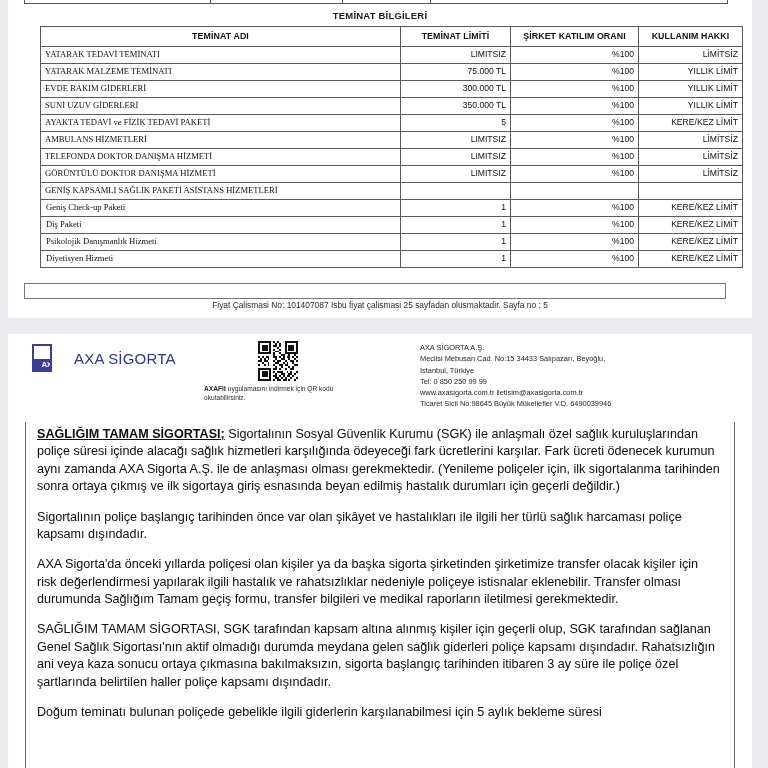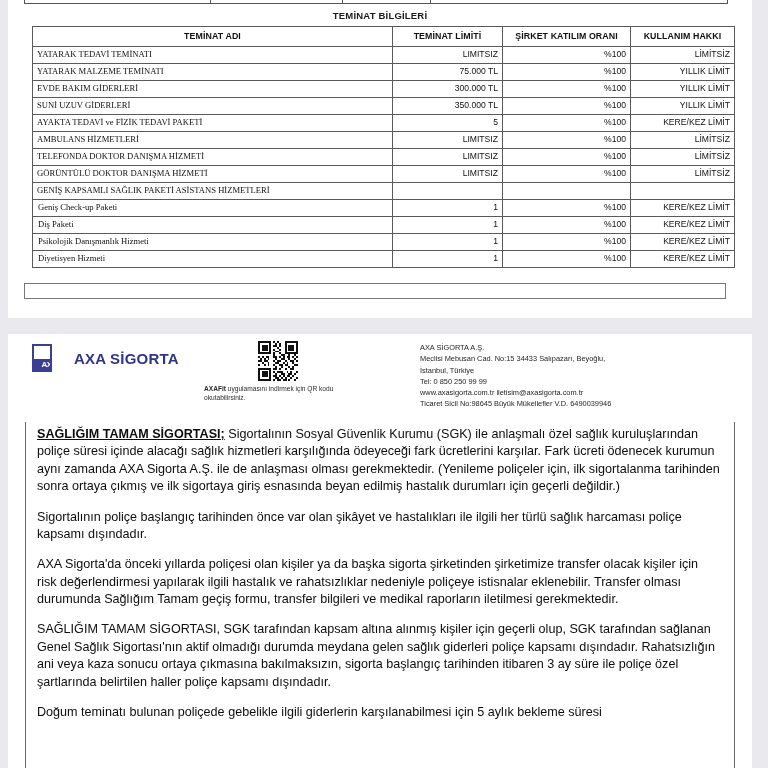--- a/index.html
+++ b/index.html
@@ -70,21 +70,21 @@
     text-align: center;
     font-size: 9.5px;
     font-weight: bold;
     letter-spacing: .2px;
     color: #1a1a1a;
   }
 
   
   .teminat-table {
     position: absolute;
-    left: 24px;
+    left: 32px;
     top: 26px;
     width: 702px;
     border-collapse: collapse;
     table-layout: fixed;
   }
   .teminat-table th,
   .teminat-table td {
     border: 1px solid #5a5a5a;
     font-size: 8.6px;
     height: 16px;
@@ -188,21 +188,21 @@
     letter-spacing: -0.6px;
     text-align: center;
     line-height: 11px;
     font-family: "Liberation Sans", sans-serif;
   }
   .axa-text {
     position: absolute;
     left: 66px;
     top: 16px;
     font-size: 15px;
-    font-weight: bold;
+    font-weight: normal;
     color: #2f3587;
     letter-spacing: .2px;
   }
 
   
   .qr-wrap {
     position: absolute;
     left: 250px;
     top: 7px;
     width: 40px;
@@ -361,20 +361,21 @@
           <tr class="subrow">
             <td class="name">Diyetisyen Hizmeti</td>
             <td class="ctr">1</td>
             <td class="ctr">%100</td>
             <td class="ctr">KERE/KEZ LİMİT</td>
           </tr>
         </tbody>
     </table>
 
     <div class="footer-box"></div>
+    <div class="footer-note">Fiyat Çalismasi No: 101407087 Isbu fiyat çalismasi 25 sayfadan olusmaktadir. Sayfa no : 5</div>
   </div>
 
   <div class="page-gap"></div>
 
   <div class="page-two">
 
     <div class="p2-header">
 
       <div class="axa-logo">
         <svg class="slash" viewBox="0 0 30 24" xmlns="http://www.w3.org/2000/svg" aria-hidden="true">

